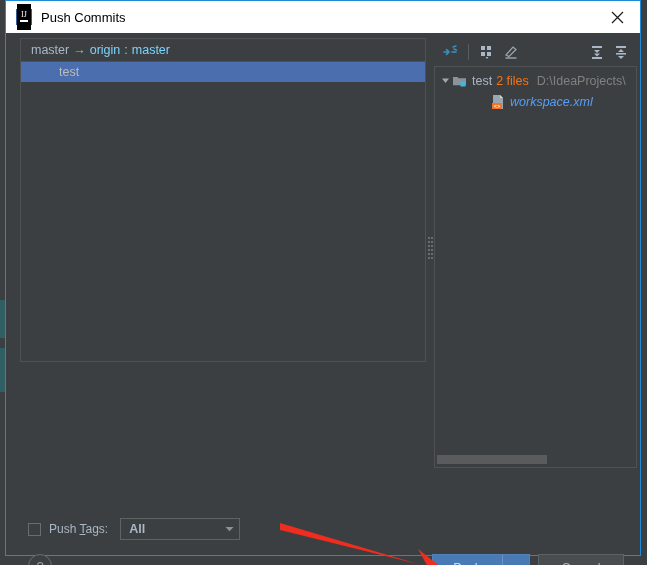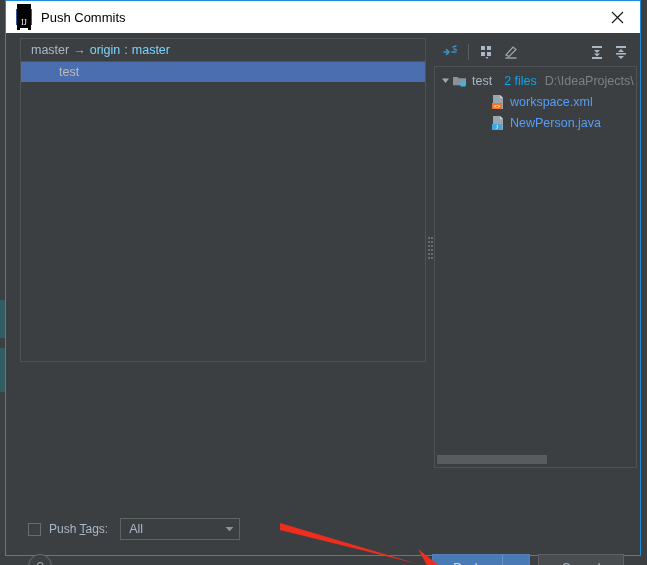--- a/index.html
+++ b/index.html
@@ -55,21 +55,21 @@
     justify-content: center;
     position: relative;
     flex: 0 0 auto;
   }
   .app-icon .ij-inner {
     width: 14px;
     height: 26px;
     background: #000000;
     display: flex;
     align-items: center;
-    justify-content: flex-end;
+    justify-content: center;
     flex-direction: column;
     position: relative;
   }
   .app-icon .ij-txt {
     color: #ffffff;
     font-size: 8px;
     font-family: "Liberation Serif", serif;
     line-height: 8px;
     letter-spacing: 0px;
     margin-top: -1px;
@@ -247,21 +247,21 @@
     height: 16px;
     margin-right: 4px;
     position: relative;
     display: flex;
     align-items: center;
     justify-content: center;
   }
   .tlabel { }
   .tlabel.blue { color: #589df6; }
   .tlabel.grey { color: #a9b7c6; }
-  .tmeta { color: #0ea5e9; margin-left: 12px; }
+  .tmeta { color: #f97316; margin-left: 4px; }
   .tpath { color: #808080; margin-left: 8px; }
 
   .hscroll-track {
     position: absolute;
     left: 2px;
     right: 2px;
     bottom: 3px;
     height: 9px;
   }
   .hscroll-thumb {
@@ -303,20 +303,21 @@
     background: #3c3f41;
     display: flex;
     align-items: center;
     cursor: pointer;
   }
   .combo .val {
     flex: 1 1 auto;
     padding-left: 8px;
     font-size: 12.5px;
     color: #a9b7c6;
+    font-weight: bold;
   }
   .combo .arr {
     width: 20px;
     display: flex;
     align-items: center;
     justify-content: center;
   }
 
   .help-btn {
     position: absolute;
@@ -562,44 +563,33 @@
                     <path d="M1 4 h4.5 l1 1.3 H14 v7 H1 Z" fill="#8b9299"></path>
                     <rect x="8.5" y="8.5" width="5" height="5" fill="#40b6e0"></rect>
                   </svg>
                 </span>
                 <span class="tlabel grey">test</span>
                 <span class="tmeta">2 files</span>
                 <span class="tpath">D:\IdeaProjects\</span>
               </div>
 
 
-              <div class="tnode" style="padding-left:55px;">
+              <div class="tnode" style="padding-left:55px;font-style:italic;">
                 <span class="ticon">
                   <svg width="16" height="16" viewBox="0 0 16 16">
                     <path d="M3 1 h7 l3 3 v11 H3 Z" fill="#9aa7b0"></path>
                     <path d="M10 1 v3 h3 Z" fill="#cfd6db"></path>
                     <rect x="2" y="9" width="10" height="6" fill="#f0752a"></rect>
                     <text x="7" y="14" font-size="5.4" fill="#ffffff" text-anchor="middle" font-family="monospace">&lt;&gt;</text>
                   </svg>
                 </span>
                 <span class="tlabel blue">workspace.xml</span>
               </div>
 
 
-              <div class="tnode" style="padding-left:55px;">
-                <span class="ticon">
-                  <svg width="16" height="16" viewBox="0 0 16 16">
-                    <path d="M3 1 h7 l3 3 v11 H3 Z" fill="#9aa7b0"></path>
-                    <path d="M10 1 v3 h3 Z" fill="#cfd6db"></path>
-                    <rect x="2" y="9" width="10" height="6" fill="#40a6dd"></rect>
-                    <text x="7" y="14.2" font-size="6" fill="#ffffff" text-anchor="middle" font-family="serif">J</text>
-                  </svg>
-                </span>
-                <span class="tlabel blue">NewPerson.java</span>
-              </div>
 
             </div>
 
             <div class="hscroll-track">
               <div class="hscroll-thumb"></div>
             </div>
           </div>
 
         </div>
       </div>

